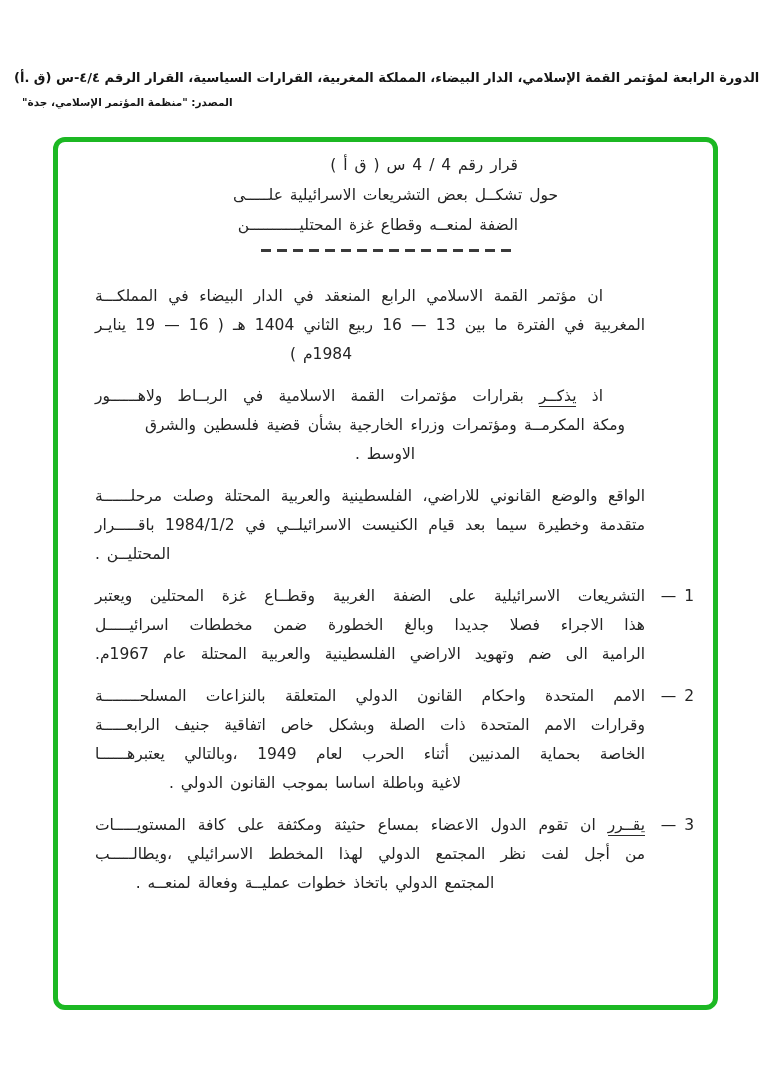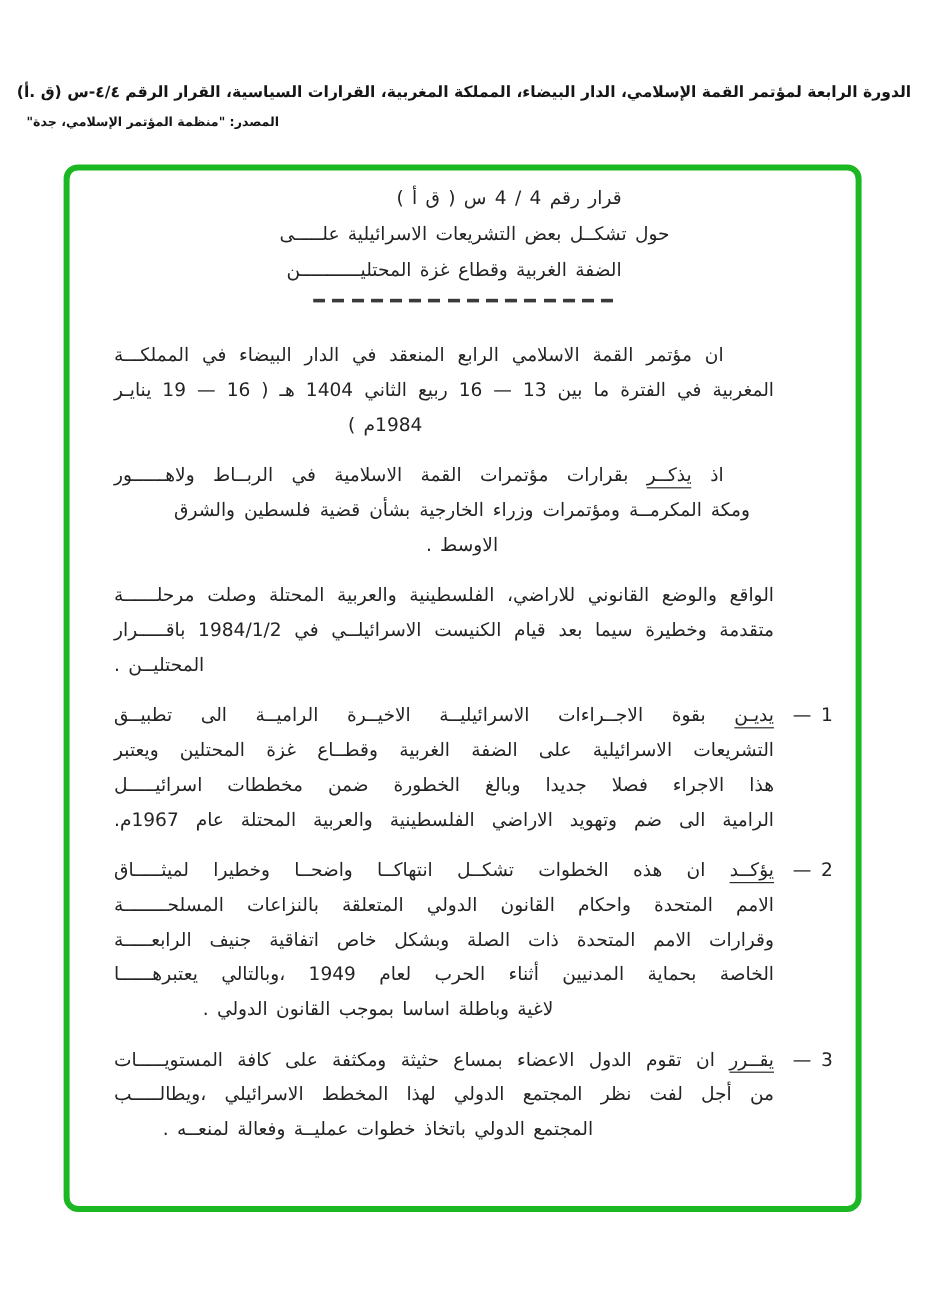--- a/index.html
+++ b/index.html
@@ -62,21 +62,21 @@
   <div class="h1">الدورة الرابعة لمؤتمر القمة الإسلامي، الدار البيضاء، المملكة المغربية، القرارات السياسية، القرار الرقم ٤/٤-س (ق .أ)</div>
   <div class="h2">المصدر: "منظمة المؤتمر الإسلامي، جدة"</div>
 </div>
 
 <div class="frame">
   <div class="doc">
 
     <div class="title-block">
       <div class="line t1">قرار رقم 4 / 4 س ( ق أ )</div>
       <div class="line t2">حول تشكــل بعض التشريعات الاسرائيلية علـــــى</div>
-      <div class="line t3">الضفة الغربية وقطاع غزة المحتليـــــــــــن</div>
+      <div class="line t3">الضفة لمنعــه وقطاع غزة المحتليـــــــــــن</div>
       <div class="dashes"></div>
     </div>
 
     <div class="para">
       <div class="line indent">ان مؤتمر القمة الاسلامي الرابع المنعقد في الدار البيضاء في المملكـــة</div>
       <div class="line">المغربية في الفترة ما بين 13 — 16 ربيع الثاني 1404 هـ ( 16 — 19 ينايـر</div>
       <div class="line p1last">1984م )</div>
     </div>
 
     <div class="para">
@@ -86,31 +86,29 @@
 
     <div class="para">
       <div class="line">الواقع والوضع القانوني للاراضي، الفلسطينية والعربية المحتلة وصلت مرحلــــــة</div>
       <div class="line">متقدمة وخطيرة سيما بعد قيام الكنيست الاسرائيلــي في 1984/1/2 باقـــــرار</div>
       <div class="line plast-left">المحتليــن .</div>
     </div>
 
     <div class="item">
       <div class="num"><span>1</span><span class="gap"></span><span>—</span></div>
       <div class="ibody">
-        <div class="line"><span class="u">يديـن</span><span> بقوة الاجــراءات الاسرائيليــة الاخيــرة الراميــة الى تطبيــق</span></div>
         <div class="line">التشريعات الاسرائيلية على الضفة الغربية وقطــاع غزة المحتلين ويعتبر</div>
         <div class="line">هذا الاجراء فصلا جديدا وبالغ الخطورة ضمن مخططات اسرائيـــــل</div>
         <div class="line">الرامية الى ضم وتهويد الاراضي الفلسطينية والعربية المحتلة عام 1967م.</div>
       </div>
     </div>
 
     <div class="item">
       <div class="num"><span>2</span><span class="gap"></span><span>—</span></div>
       <div class="ibody">
-        <div class="line"><span class="u">يؤكــد</span><span> ان هذه الخطوات تشكــل انتهاكــا واضحــا وخطيرا لميثـــــاق</span></div>
         <div class="line">الامم المتحدة واحكام القانون الدولي المتعلقة بالنزاعات المسلحــــــــة</div>
         <div class="line">وقرارات الامم المتحدة ذات الصلة وبشكل خاص اتفاقية جنيف الرابعـــــة</div>
         <div class="line">الخاصة بحماية المدنيين أثناء الحرب لعام 1949 ،وبالتالي يعتبرهــــــا</div>
         <div class="line icenter">لاغية وباطلة اساسا بموجب القانون الدولي .</div>
       </div>
     </div>
 
     <div class="item">
       <div class="num"><span>3</span><span class="gap"></span><span>—</span></div>
       <div class="ibody">

